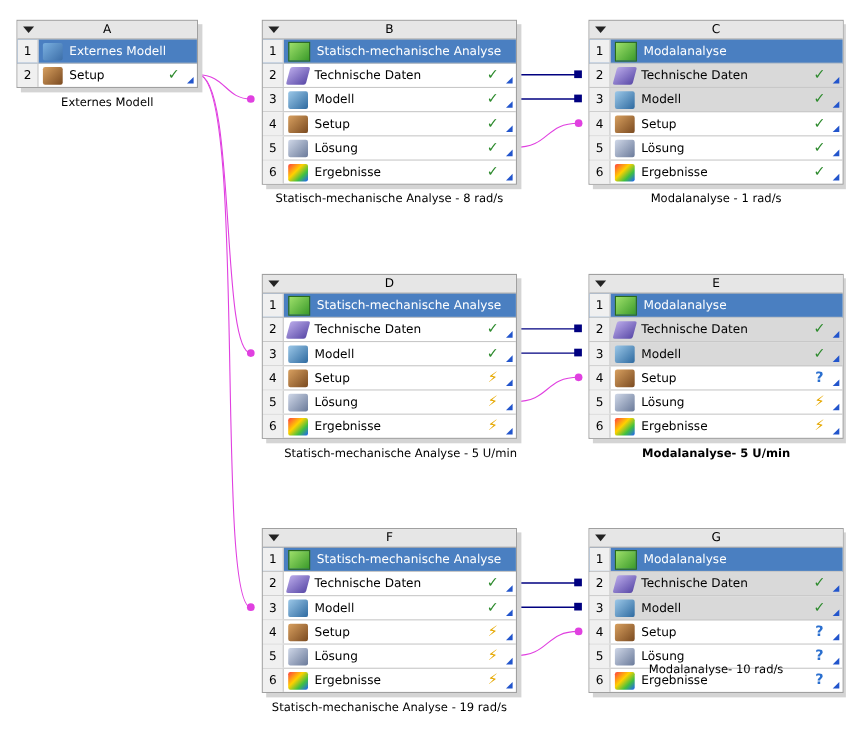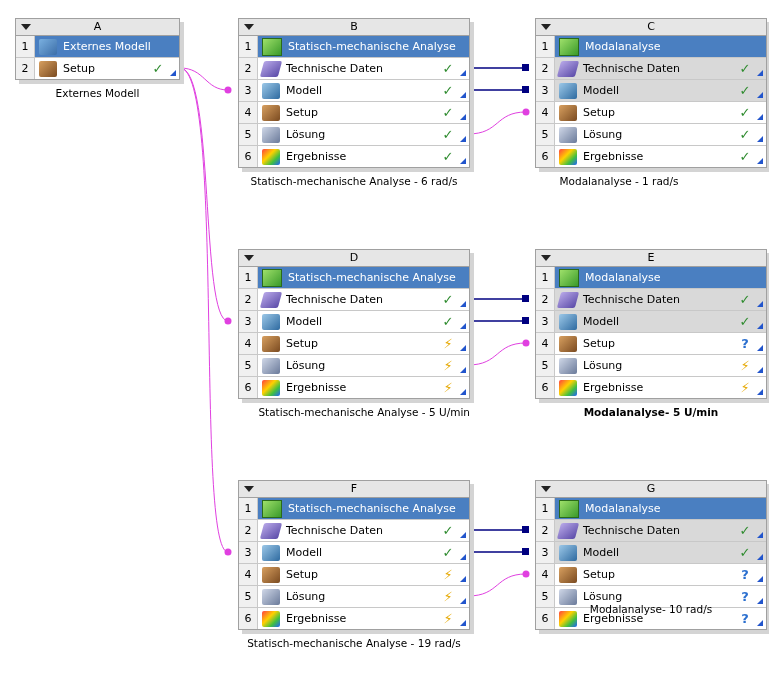--- a/index.html
+++ b/index.html
@@ -136,21 +136,21 @@
         </div>
         <div class="row">
           <span class="num">6</span>
           <span class="ico i-res"></span>
           <span class="lbl">Ergebnisse</span>
           <span class="stat ok">✓</span>
           <span class="corner"></span>
         </div>
       </div>
     </div>
-    <div class="caption" style="left: 238px; width: 232px; top: 175px;">Statisch-mechanische Analyse - 6 rad/s</div>
+    <div class="caption" style="left: 238px; width: 232px; top: 175px;">Statisch-mechanische Analyse - 8 rad/s</div>
     <div class="system" style="left: 535px; top: 18px; width: 232px;">
       <div class="sys-shadow"></div>
       <div class="sys-box">
         <div class="sys-head">
           <span class="sys-arrow"></span>
           <span class="sys-letter">C</span>
         </div>
         <div class="row title">
           <span class="num">1</span>
           <span class="ico i-green"></span>
@@ -186,21 +186,21 @@
         </div>
         <div class="row">
           <span class="num">6</span>
           <span class="ico i-res"></span>
           <span class="lbl">Ergebnisse</span>
           <span class="stat ok">✓</span>
           <span class="corner"></span>
         </div>
       </div>
     </div>
-    <div class="caption" style="left: 503px; width: 232px; top: 175px;">Modalanalyse - 1 rad/s</div>
+    <div class="caption" style="left: 535px; width: 232px; top: 175px;">Modalanalyse - 1 rad/s</div>
     <div class="system" style="left: 238px; top: 249px; width: 232px;">
       <div class="sys-shadow"></div>
       <div class="sys-box">
         <div class="sys-head">
           <span class="sys-arrow"></span>
           <span class="sys-letter">D</span>
         </div>
         <div class="row title">
           <span class="num">1</span>
           <span class="ico i-green"></span>

